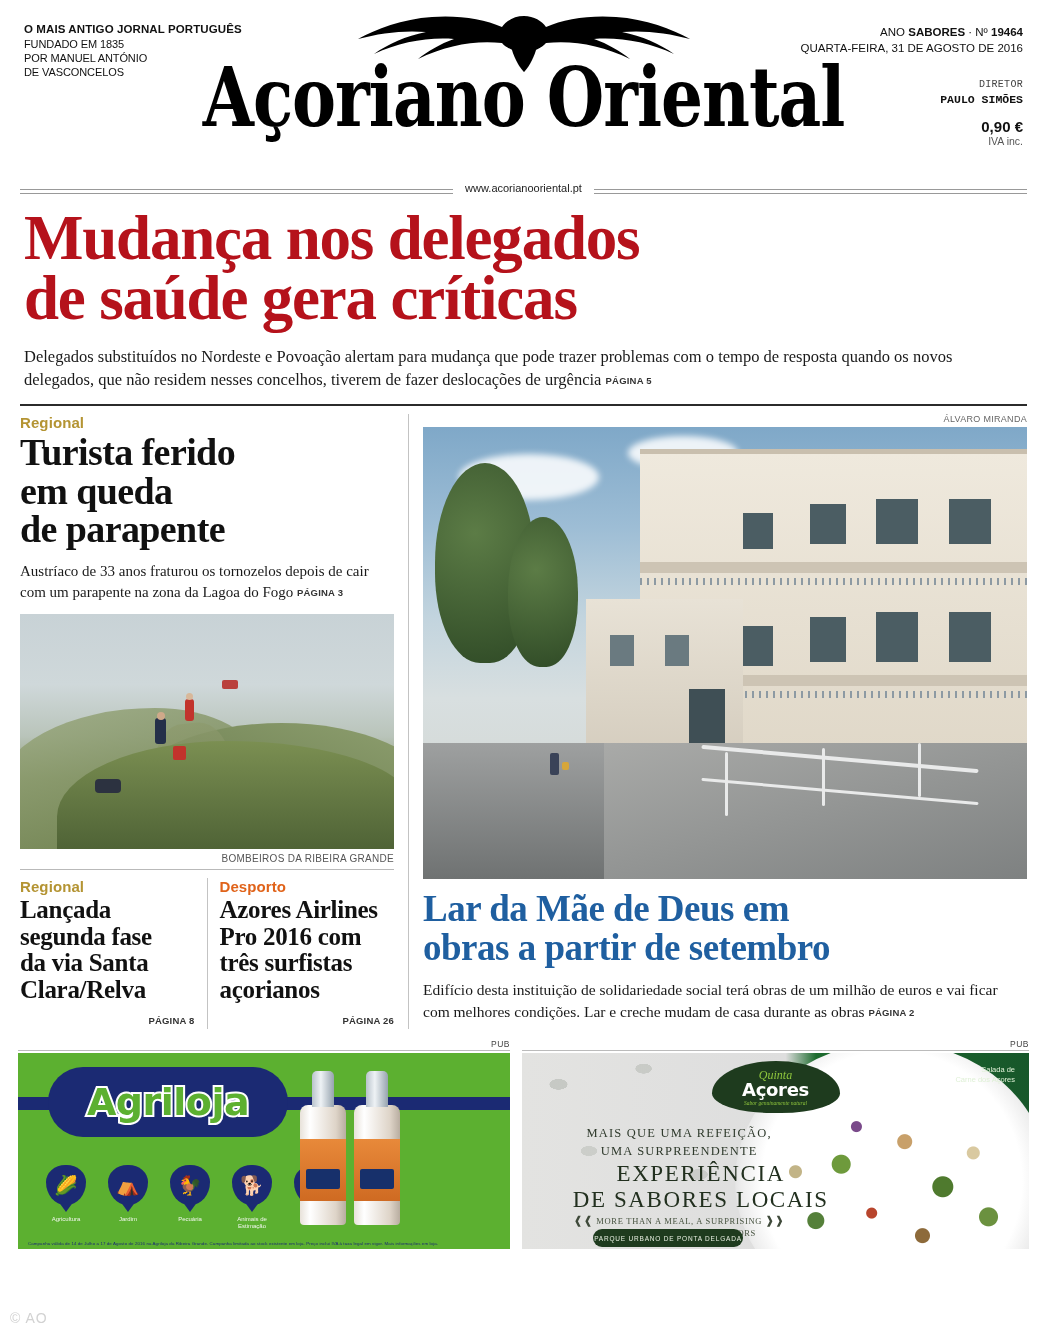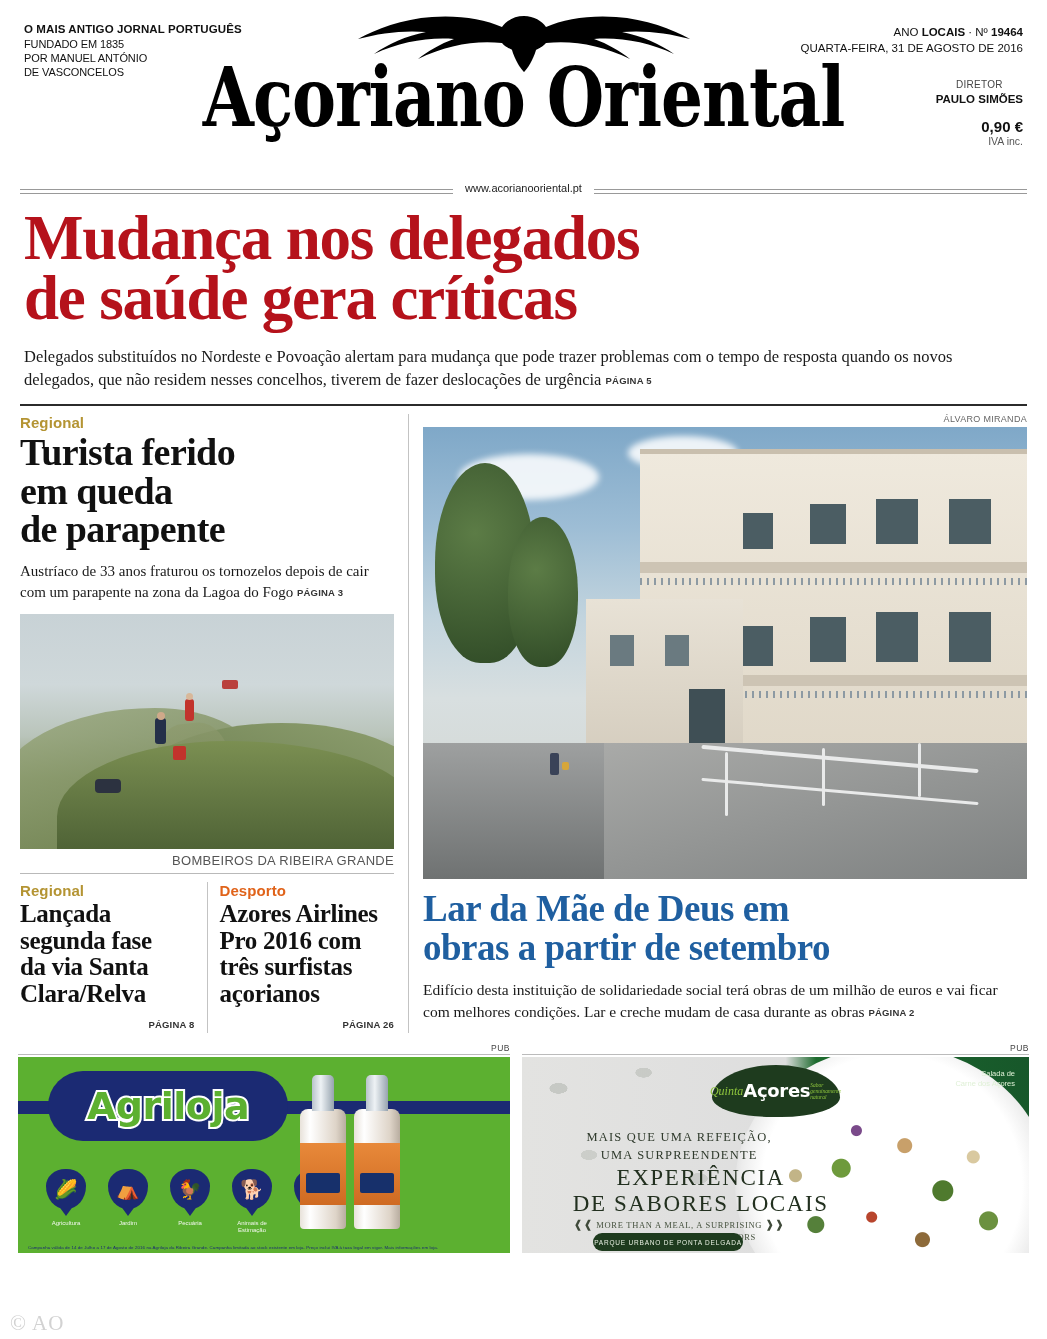--- a/index.html
+++ b/index.html
@@ -21,22 +21,22 @@
   .mh-left .tagline { font-size: 11.5px; font-weight: bold; letter-spacing: .1px; }
   .mh-left .founded { font-size: 11px; letter-spacing: -.1px; }
   .mh-right {
     position: absolute; right: 24px; top: 24px;
     font-family: "Liberation Sans", sans-serif;
     text-align: right; color: #111; line-height: 1.4;
   }
   .mh-right .ano { font-size: 11.5px; }
   .mh-right .ano b { font-weight: bold; }
   .mh-right .date { font-size: 11.5px; }
-  .mh-dir { position:absolute; right:24px; top:78px; text-align:center;
-    font-family:Liberation Sans, sans-serif; line-height:1.35; }
+  .mh-dir { position:absolute; right:24px; top:78px; text-align:right;
+    font-family:Liberation Mono, monospace; line-height:1.35; }
   .mh-dir .lbl { font-size: 10px; color:#444; letter-spacing:.3px; }
   .mh-dir .name { font-size: 11.5px; font-weight: bold; color:#111; }
   .mh-price { position:absolute; right:24px; top:118px; text-align:right;
     font-family:"Liberation Sans",sans-serif; }
   .mh-price .val { font-size: 15px; font-weight: bold; color:#111; }
   .mh-price .iva { font-size: 10.5px; color:#555; }
 
   .logo-wrap {
     position:absolute; left:0; right:0; top:10px; text-align:center;
     pointer-events:none;
@@ -98,21 +98,21 @@
   .col-left h2 {
     font-size: 38px; line-height: 1.02; letter-spacing:-.6px;
     color:#111; font-weight:bold; margin-top:2px;
   }
   .col-left .deck {
     margin-top: 12px; font-size: 15px; line-height: 1.38; color:#1a1a1a;
   }
 
   .photo { position:relative; overflow:hidden; background:#cfd6da; }
   .photo-caption {
-    font-family:"Liberation Sans",sans-serif; font-size:13px;
+    font-family:"Liberation Sans",sans-serif; font-size:10px;
     letter-spacing:.3px; color:#555; text-align:right;
     padding: 4px 0 5px;
   }
   .credit-top {
     font-family:"Liberation Sans",sans-serif; font-size:9px;
     letter-spacing:.3px; color:#666; text-align:right; padding-bottom:3px;
   }
 
   
   .ph-hill { height: 235px; }
@@ -239,21 +239,21 @@
       radial-gradient(ellipse 22px 13px at 12% 16%, rgba(170,175,168,.5) 40%, transparent 42%),
       radial-gradient(ellipse 20px 12px at 40% 8%, rgba(170,175,168,.45) 40%, transparent 42%),
       radial-gradient(ellipse 24px 14px at 72% 22%, rgba(170,175,168,.45) 40%, transparent 42%),
       radial-gradient(ellipse 20px 12px at 22% 50%, rgba(170,175,168,.4) 40%, transparent 42%),
       radial-gradient(ellipse 23px 13px at 58% 62%, rgba(170,175,168,.4) 40%, transparent 42%),
       radial-gradient(ellipse 21px 12px at 86% 48%, rgba(170,175,168,.35) 40%, transparent 42%);
   }
   .qa-logo { position:absolute; left:50%; transform:translateX(-50%); top:8px;
     width:128px; height:52px; background:#1e3b1e;
     border-radius:50% 50% 46% 46% / 62% 62% 38% 38%;
-    display:flex; flex-direction:row; align-items:center; justify-content:center; }
+    display:flex; flex-direction:column; align-items:center; justify-content:center; }
   .qa-logo .q1 { font-family:"Liberation Serif",serif; font-style:italic; color:#8fc63d;
     font-size:12px; line-height:1; }
   .qa-logo .q2 { font-family:"DejaVu Sans",sans-serif; font-weight:bold; color:#fff;
     font-size:18px; line-height:1.05; letter-spacing:-.3px; }
   .qa-logo .q3 { font-family:"Liberation Serif",serif; font-style:italic; color:#8fc63d;
     font-size:5.5px; }
   .qa-t1 { position:absolute; left:0; right:38%; top:72px; text-align:center;
     font-family:"Liberation Serif",serif; color:#2f3a2c; font-size:12.5px;
     letter-spacing:1.2px; line-height:1.4; }
   .qa-t2 { position:absolute; left:0; right:38%; top:108px; text-align:center;
@@ -280,41 +280,41 @@
       radial-gradient(circle at 20% 70%, #55803a 0 8px, transparent 9px),
       radial-gradient(circle at 62% 78%, #8d6a3a 0 7px, transparent 8px),
       radial-gradient(circle at 88% 68%, #6b913f 0 9px, transparent 10px),
       radial-gradient(circle at 36% 20%, #7a4a8a 0 5px, transparent 6px),
       radial-gradient(circle at 12% 44%, #c2b487 0 6px, transparent 7px);
     border-radius:50%; }
   .qa-cap { position:absolute; right:14px; top:12px; text-align:right;
     font-family:"Liberation Sans",sans-serif; font-size:7.5px; color:#dff0d6; line-height:1.3; }
 
   .footer { position:absolute; left:0; bottom:0; width:100%; height:30px; }
-  .ao { position:absolute; left:10px; bottom:3px;
-    font-family:Liberation Serif, serif; font-size:21px; color:#d2d2d2;
+  .ao { position:absolute; left:10px; bottom:13px;
+    font-family:Liberation Sans, sans-serif; font-size:14px; color:#d2d2d2;
     letter-spacing:1px; }
 </style>
 </head>
 <body>
 
 <div class="page">
 
   <div class="masthead">
 
     <div class="mh-left">
       <div class="tagline">O MAIS ANTIGO JORNAL PORTUGUÊS</div>
       <div class="founded">FUNDADO EM 1835</div>
       <div class="founded">POR MANUEL ANTÓNIO</div>
       <div class="founded">DE VASCONCELOS</div>
     </div>
 
     <div class="mh-right">
       <div class="ano">
-        <span>ANO </span><b>LOCAIS</b><span> · Nº </span><b>19464</b>
+        <span>ANO </span><b>SABORES</b><span> · Nº </span><b>19464</b>
       </div>
       <div class="date">QUARTA-FEIRA, 31 DE AGOSTO DE 2016</div>
     </div>
 
     <div class="mh-dir">
       <div class="lbl">DIRETOR</div>
       <div class="name">PAULO SIMÕES</div>
     </div>
 
     <div class="mh-price">

